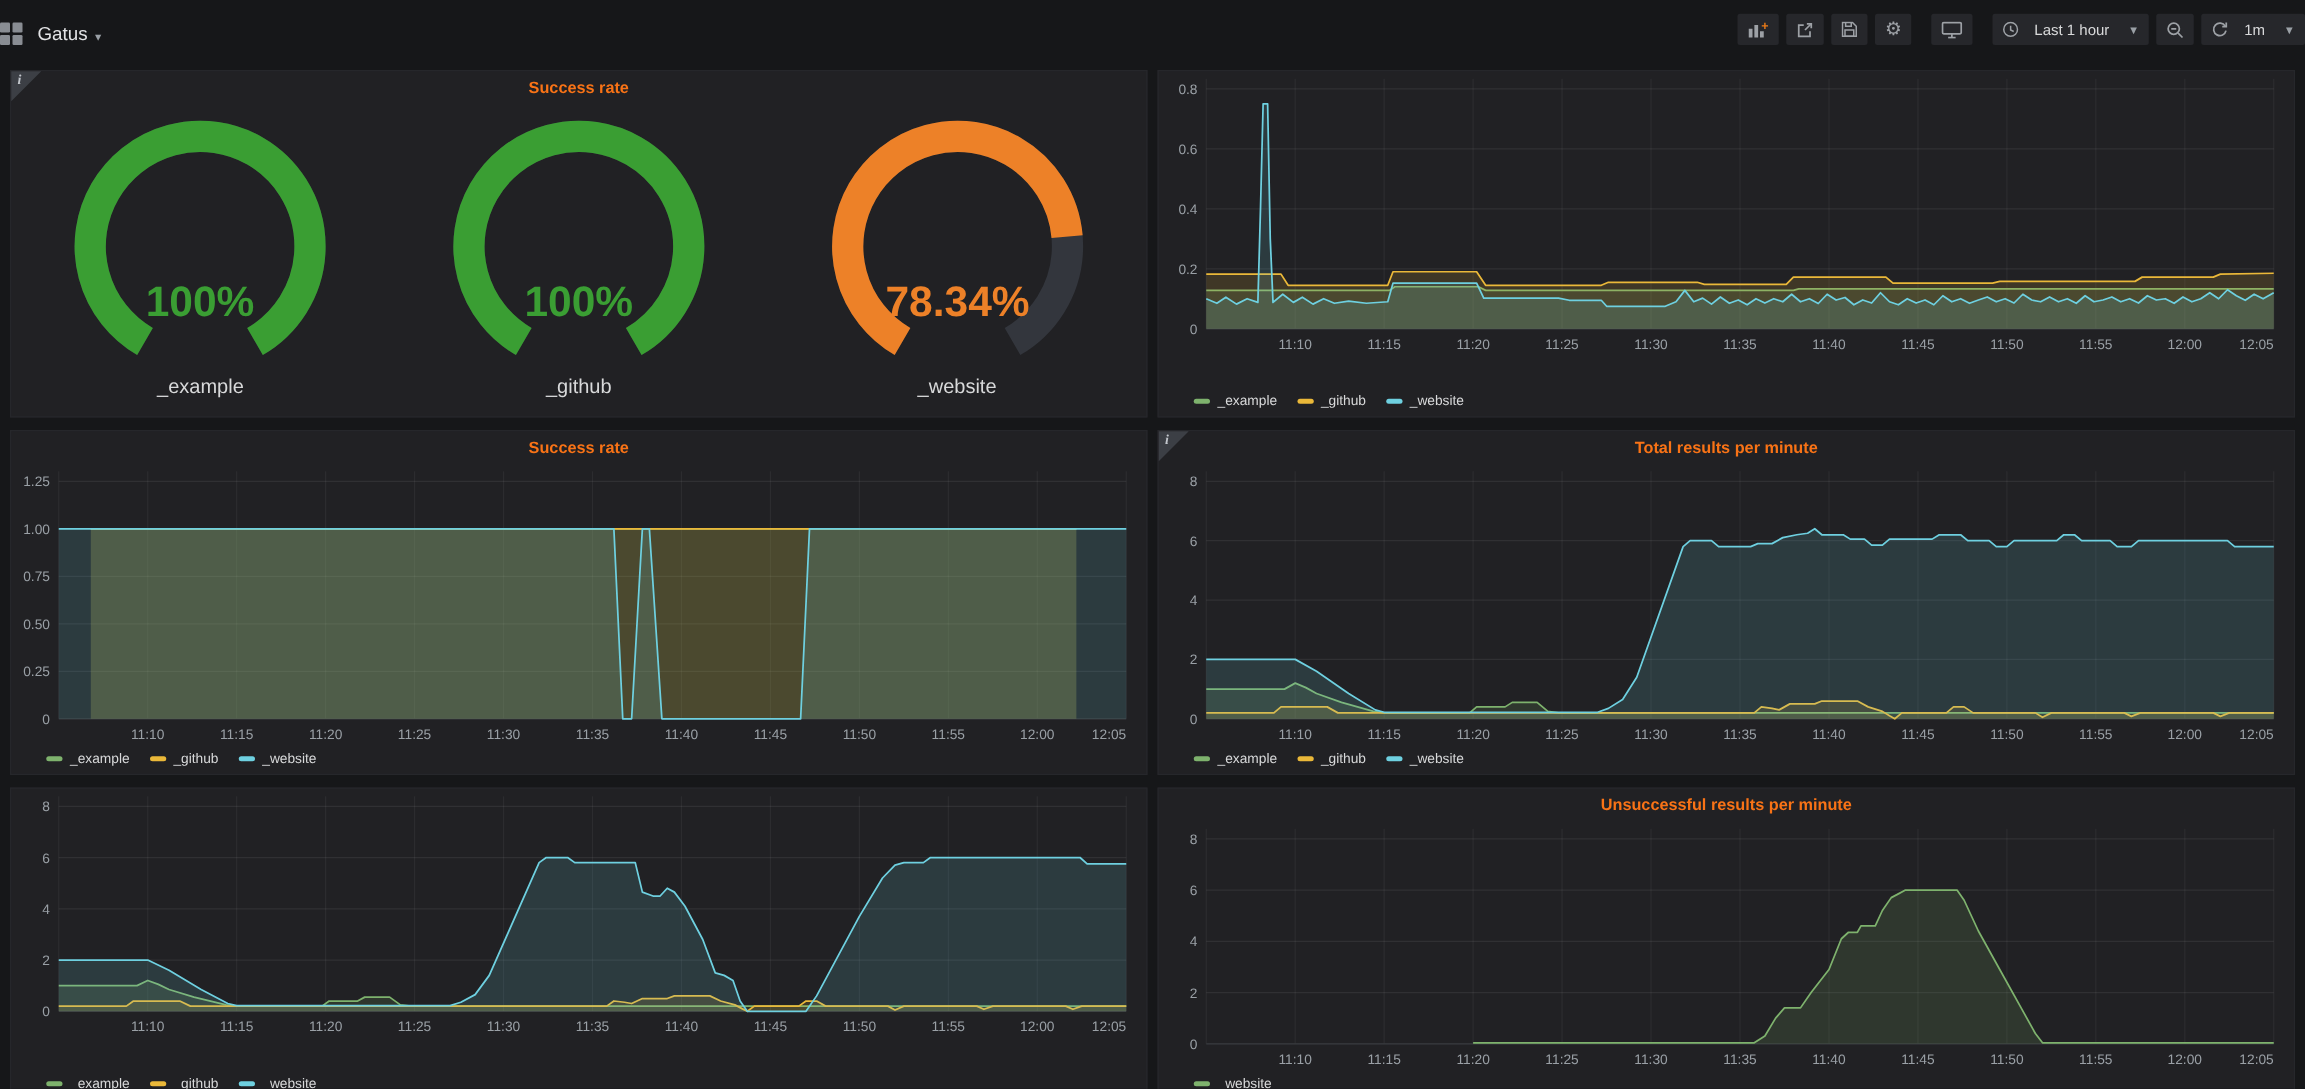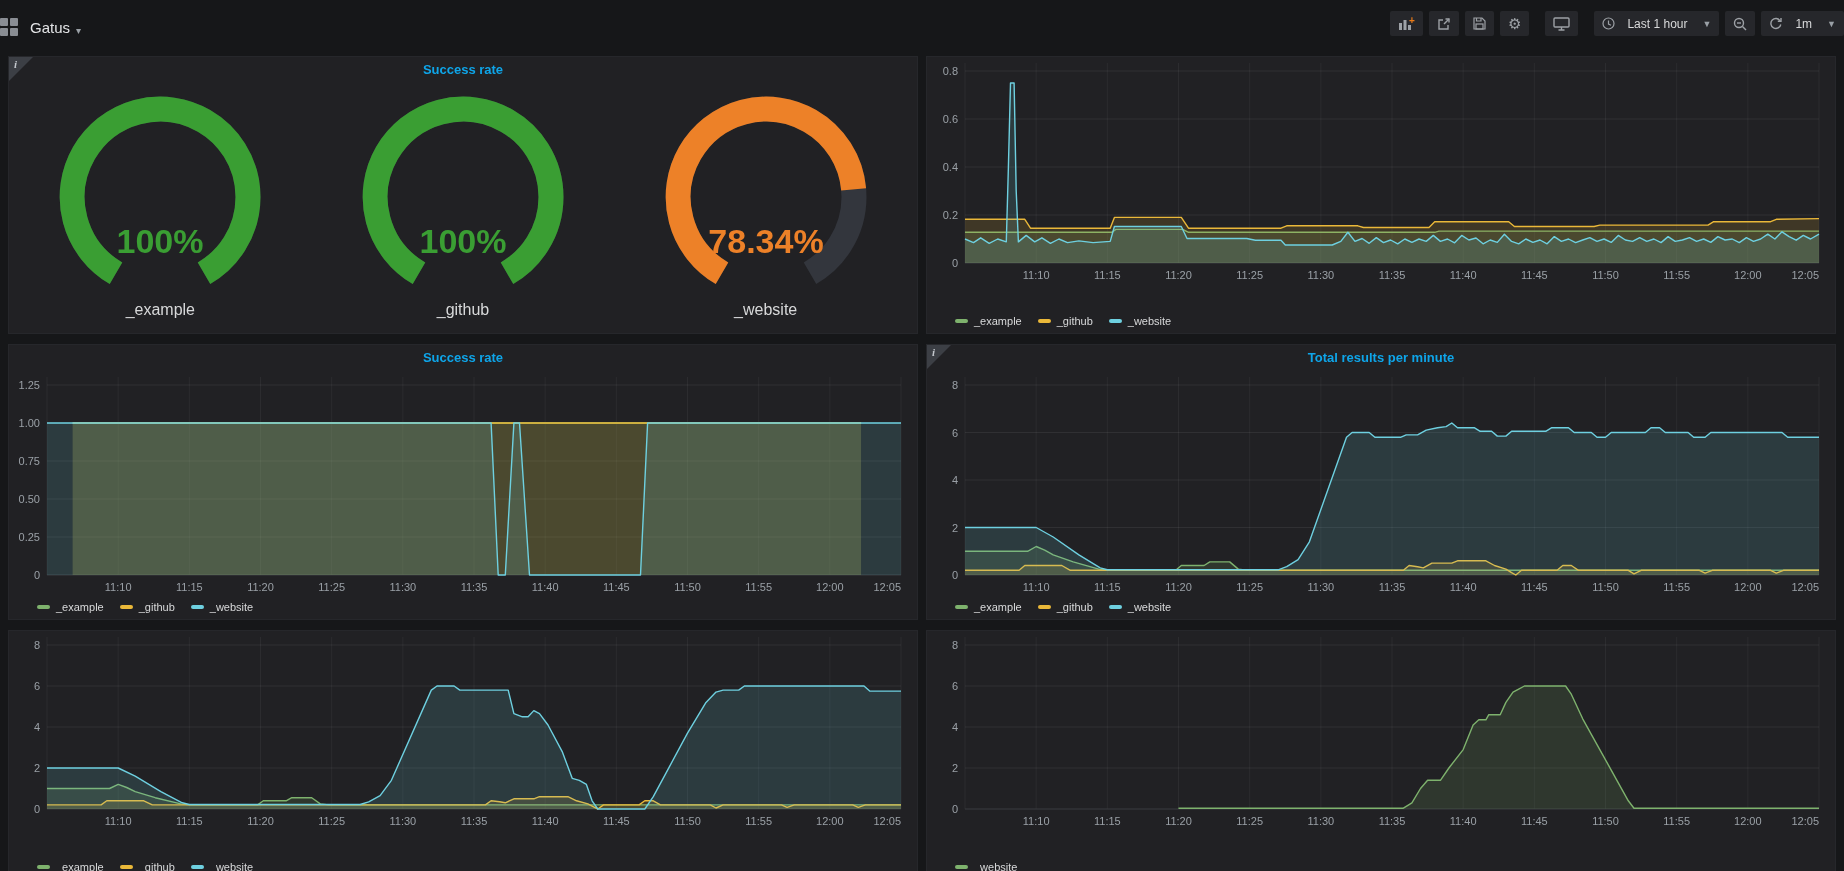--- a/index.html
+++ b/index.html
@@ -12,21 +12,21 @@
   .nav-right{margin-left:auto;display:flex;align-items:center}
   .nbtn{height:25px;display:flex;align-items:center;justify-content:center;background:#26272b;border:none;border-radius:2px;color:#9da1a6;margin-left:6px;padding:0 8px;font-family:inherit;cursor:pointer}
   .nbtn svg{display:block}
   .nbtn .txt{font-size:12px;color:#d8d9da;margin:0 12px}
   .nbtn .c{font-size:9px;color:#9aa0a6;margin-left:3px}
   .gear-glyph{font-size:15px;line-height:1;color:#9da1a6}
   .sep{width:10px}
   .orange{color:#eb7b18;font-weight:normal}
   .dash{display:grid;grid-template-columns:910px 910px;grid-template-rows:278px 276px 250px;gap:10px 8px;padding:20px 8px 0}
   .panel{position:relative;background:#212124;border:1px solid #26272b;display:flex;flex-direction:column;box-sizing:border-box}
-  .ptitle{height:26px;line-height:26px;text-align:center;font-size:13px;font-weight:bold;color:#0ea5e9;flex:none;cursor:pointer}
+  .ptitle{height:26px;line-height:26px;text-align:center;font-size:13px;font-weight:bold;color:#f97316;flex:none;cursor:pointer}
   .chart{flex:1 1 auto;position:relative;min-height:0}
   .legend{flex:none;height:24px;display:flex;align-items:center;padding-left:28px;font-size:11px;color:#d8d9da}
   .legend .it{display:flex;align-items:center;margin-right:16px;cursor:pointer}
   .legend .mk{width:13px;height:4px;border-radius:2px;margin-right:6px}
   .gauges{flex:1;display:flex;align-items:center}
   .gauge{flex:1;display:flex;flex-direction:column;align-items:center;padding-bottom:4px}
   .glabel{font-size:16px;color:#d8d9da;margin-top:2px}
   .corner{position:absolute;top:0;left:0;width:0;height:0;border-top:24px solid #3c3f45;border-right:24px solid transparent;z-index:2;cursor:pointer}
   .corner b{position:absolute;top:-23px;left:5px;font:italic bold 11px "Liberation Serif",serif;color:#c3c7cd}
   text{font-family:"Liberation Sans",sans-serif}
@@ -393,20 +393,21 @@
           <span>_github</span>
         </span>
         <span class="it">
           <span class="mk" style="background: rgb(110, 208, 224);"></span>
           <span>_website</span>
         </span>
       </div>
   </div>
 
   <div class="panel">
+    <div class="ptitle">Unsuccessful results per minute</div>
     <div class="chart"><svg width="908" height="198">
           <line x1="109.16666666666667" y1="6" x2="109.16666666666667" y2="178" stroke="rgba(255,255,255,0.05)" stroke-width="1"></line>
           <line x1="180.33333333333334" y1="6" x2="180.33333333333334" y2="178" stroke="rgba(255,255,255,0.05)" stroke-width="1"></line>
           <line x1="251.5" y1="6" x2="251.5" y2="178" stroke="rgba(255,255,255,0.05)" stroke-width="1"></line>
           <line x1="322.6666666666667" y1="6" x2="322.6666666666667" y2="178" stroke="rgba(255,255,255,0.05)" stroke-width="1"></line>
           <line x1="393.8333333333333" y1="6" x2="393.8333333333333" y2="178" stroke="rgba(255,255,255,0.05)" stroke-width="1"></line>
           <line x1="465" y1="6" x2="465" y2="178" stroke="rgba(255,255,255,0.05)" stroke-width="1"></line>
           <line x1="536.1666666666667" y1="6" x2="536.1666666666667" y2="178" stroke="rgba(255,255,255,0.05)" stroke-width="1"></line>
           <line x1="607.3333333333334" y1="6" x2="607.3333333333334" y2="178" stroke="rgba(255,255,255,0.05)" stroke-width="1"></line>
           <line x1="678.5" y1="6" x2="678.5" y2="178" stroke="rgba(255,255,255,0.05)" stroke-width="1"></line>

